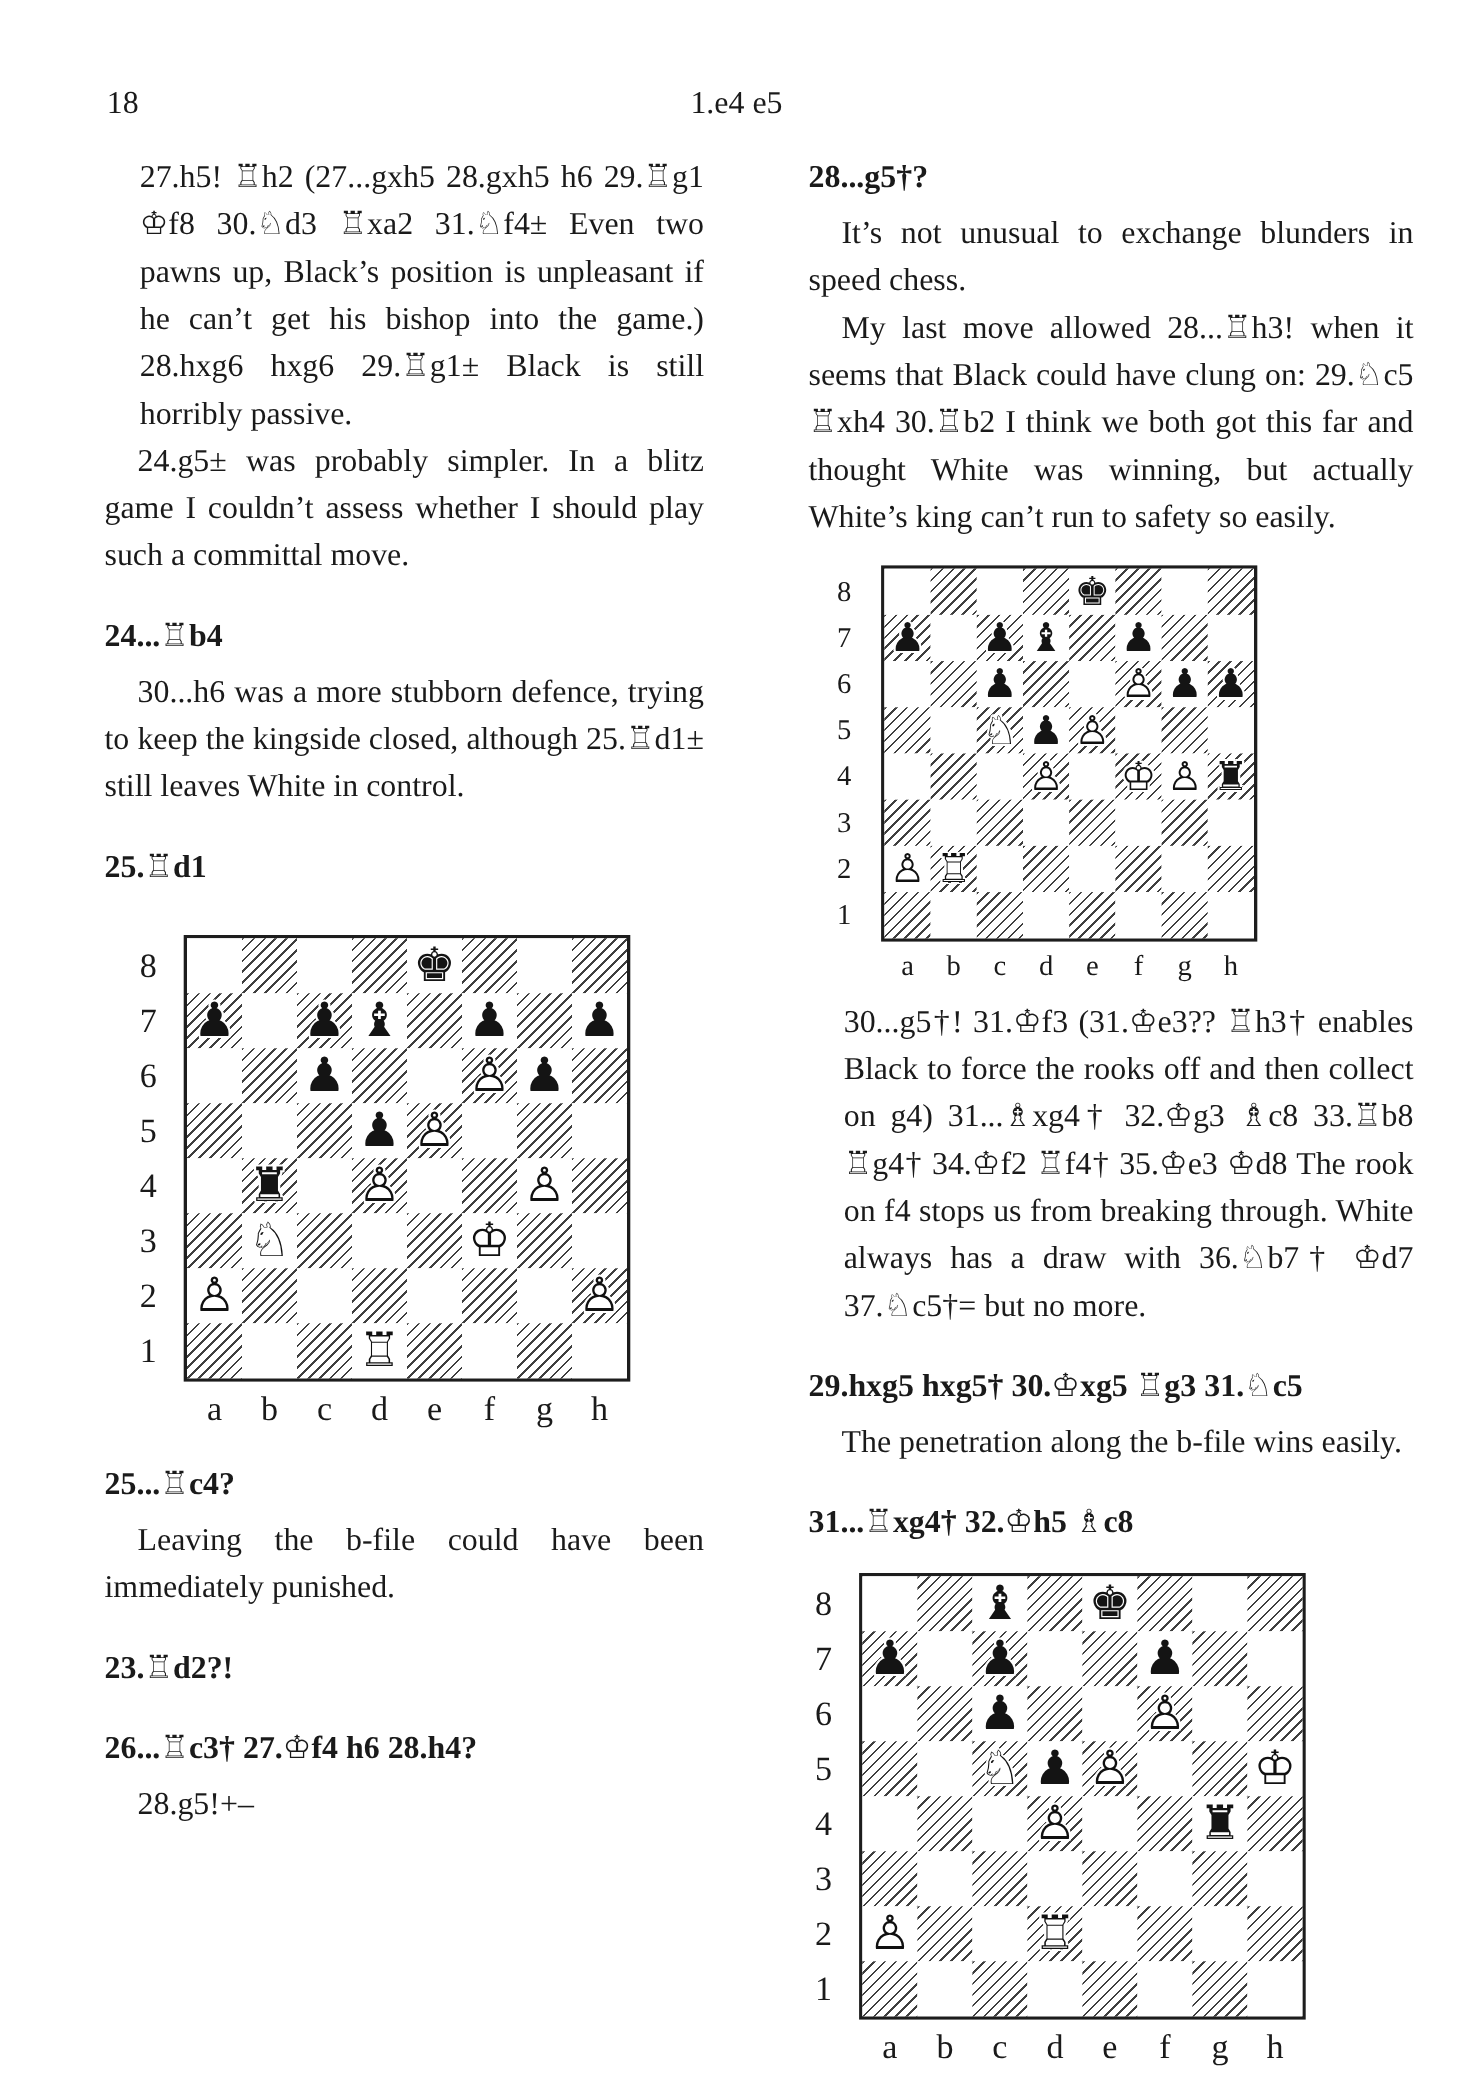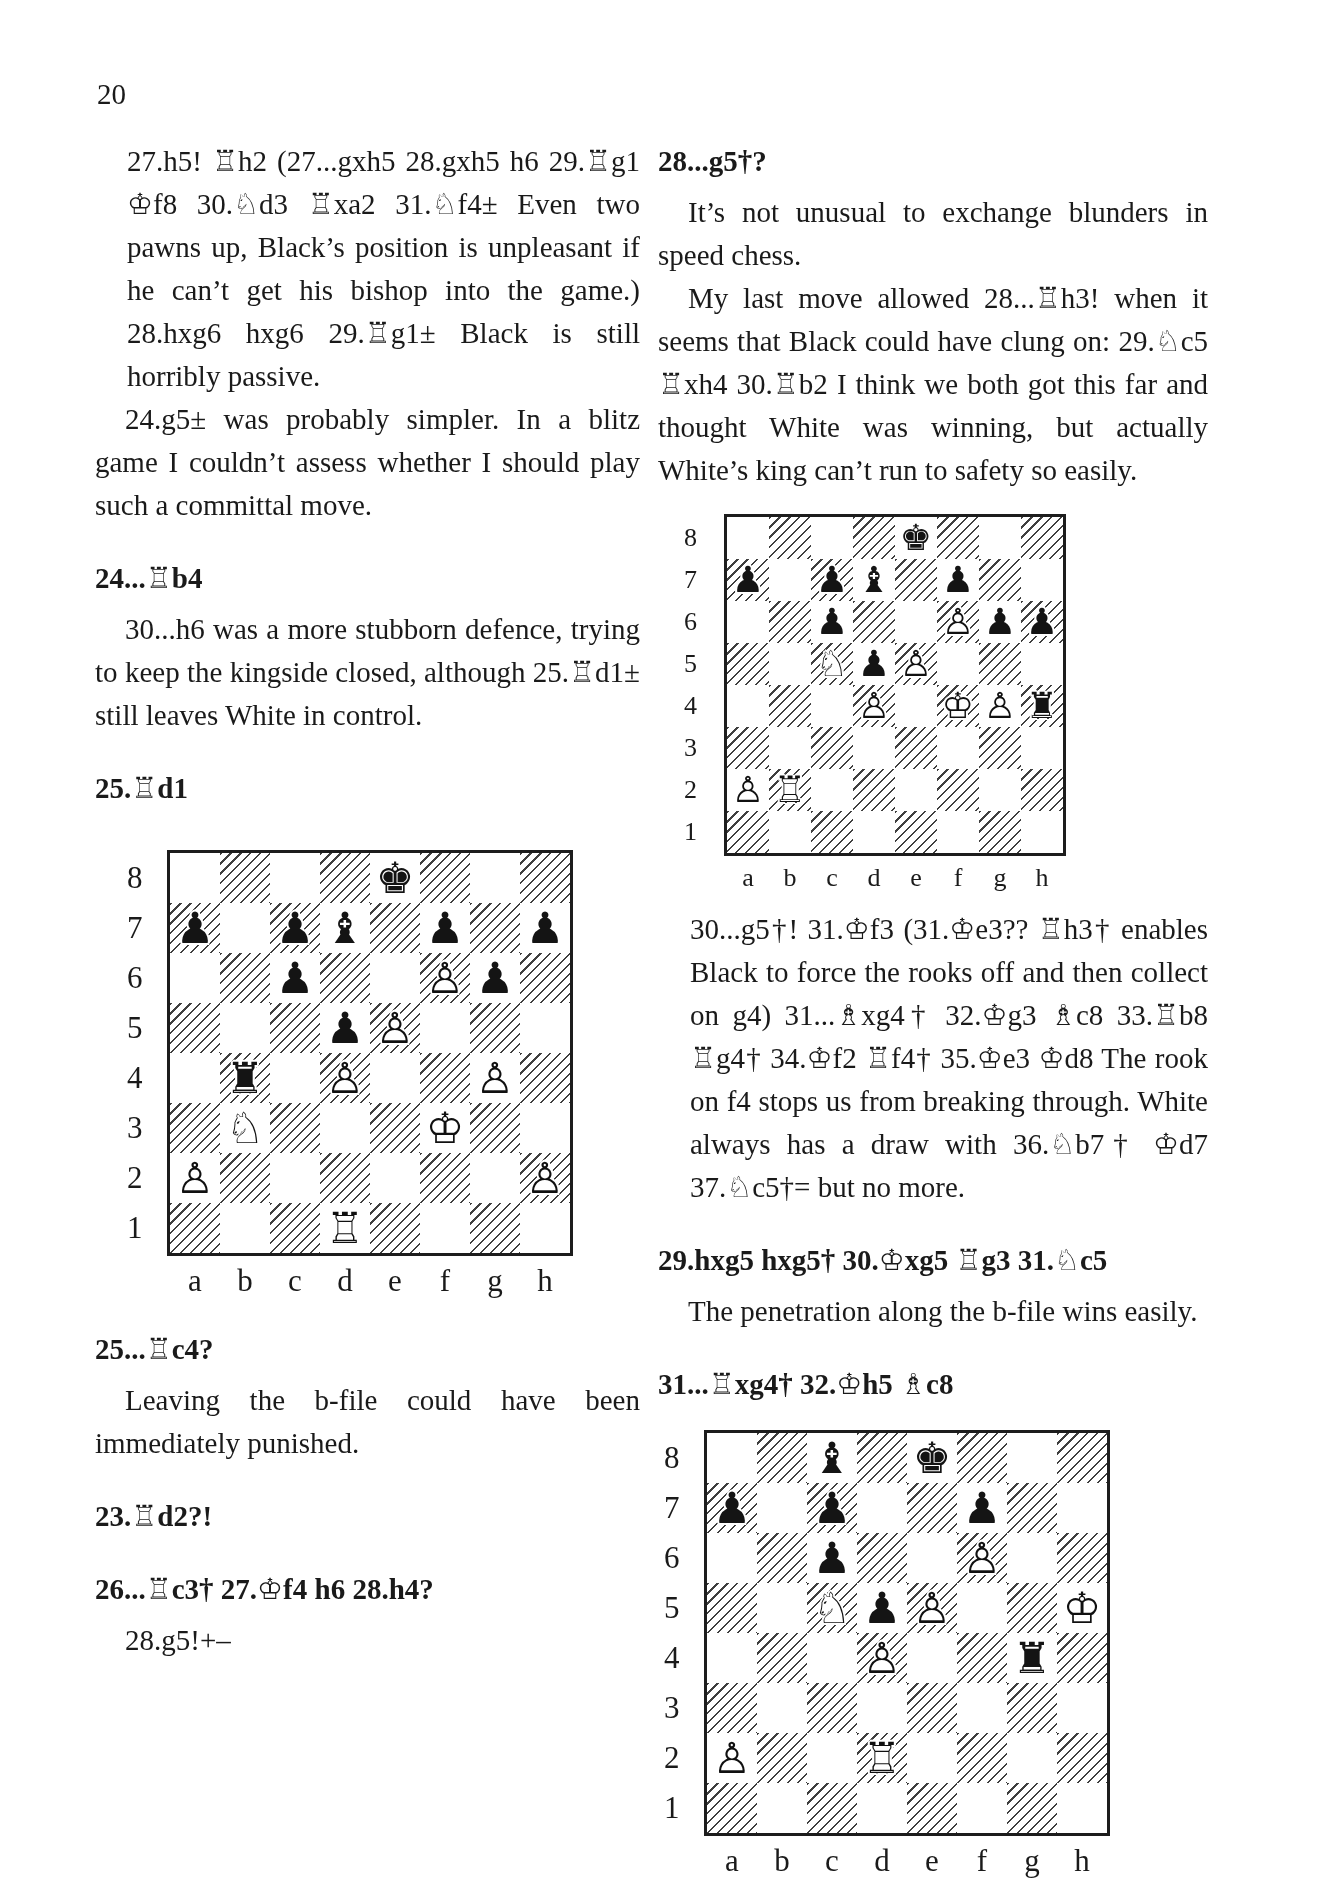--- a/index.html
+++ b/index.html
@@ -16,21 +16,21 @@
   .page-number {
     position: absolute; left: 97px; top: 78px;
     font-size: 29px; line-height: 32px;
   }
   .running-header {
     position: absolute; left: 0; top: 78px; width: 100%;
     text-align: center; font-size: 29px; line-height: 32px;
   }
   .column { position: absolute; top: 140px; }
   .column.left  { left: 95px;  width: 545px; }
-  .column.right { left: 658px; width: 550px; }
+  .column.right { left: 735px; width: 550px; }
   .column > :first-child { margin-top: 0; }
 
   .body-para {
     font-size: 29px; line-height: 43px;
     text-align: justify; margin: 0;
     text-indent: 30px;
   }
   .body-para.no-indent { text-indent: 0; margin-left: 32px; }
   .move-heading {
     font-size: 29px; line-height: 43px;
@@ -95,21 +95,22 @@
   .file-label {
     width: var(--sq); text-align: center;
     font-size: calc(var(--sq) * 0.62);
     line-height: calc(var(--sq) * 0.7);
   }
 </style>
 </head>
 <body>
 
 <div class="page">
-  <span class="page-number">20</span>
+  <span class="page-number">18</span>
+  <span class="running-header">1.e4 e5</span>
   <div class="column left">
       <p class="body-para no-indent">27.h5! ♖h2 (27...gxh5 28.gxh5 h6 29.♖g1 ♔f8 30.♘d3 ♖xa2 31.♘f4± Even two pawns up, Black’s position is unpleasant if he can’t get his bishop into the game.) 28.hxg6 hxg6 29.♖g1± Black is still horribly passive.</p>
       <p class="body-para">24.g5± was probably simpler. In a blitz game I couldn’t assess whether I should play such a committal move.</p>
       <p class="move-heading">24...♖b4</p>
       <p class="body-para">30...h6 was a more stubborn defence, trying to keep the kingside closed, although 25.♖d1± still leaves White in control.</p>
       <p class="move-heading">25.♖d1</p>
       <div class="diagram diagram-1">
         <div class="board-with-ranks">
           <div class="rank-col">
             <span class="rank-label">8</span>

